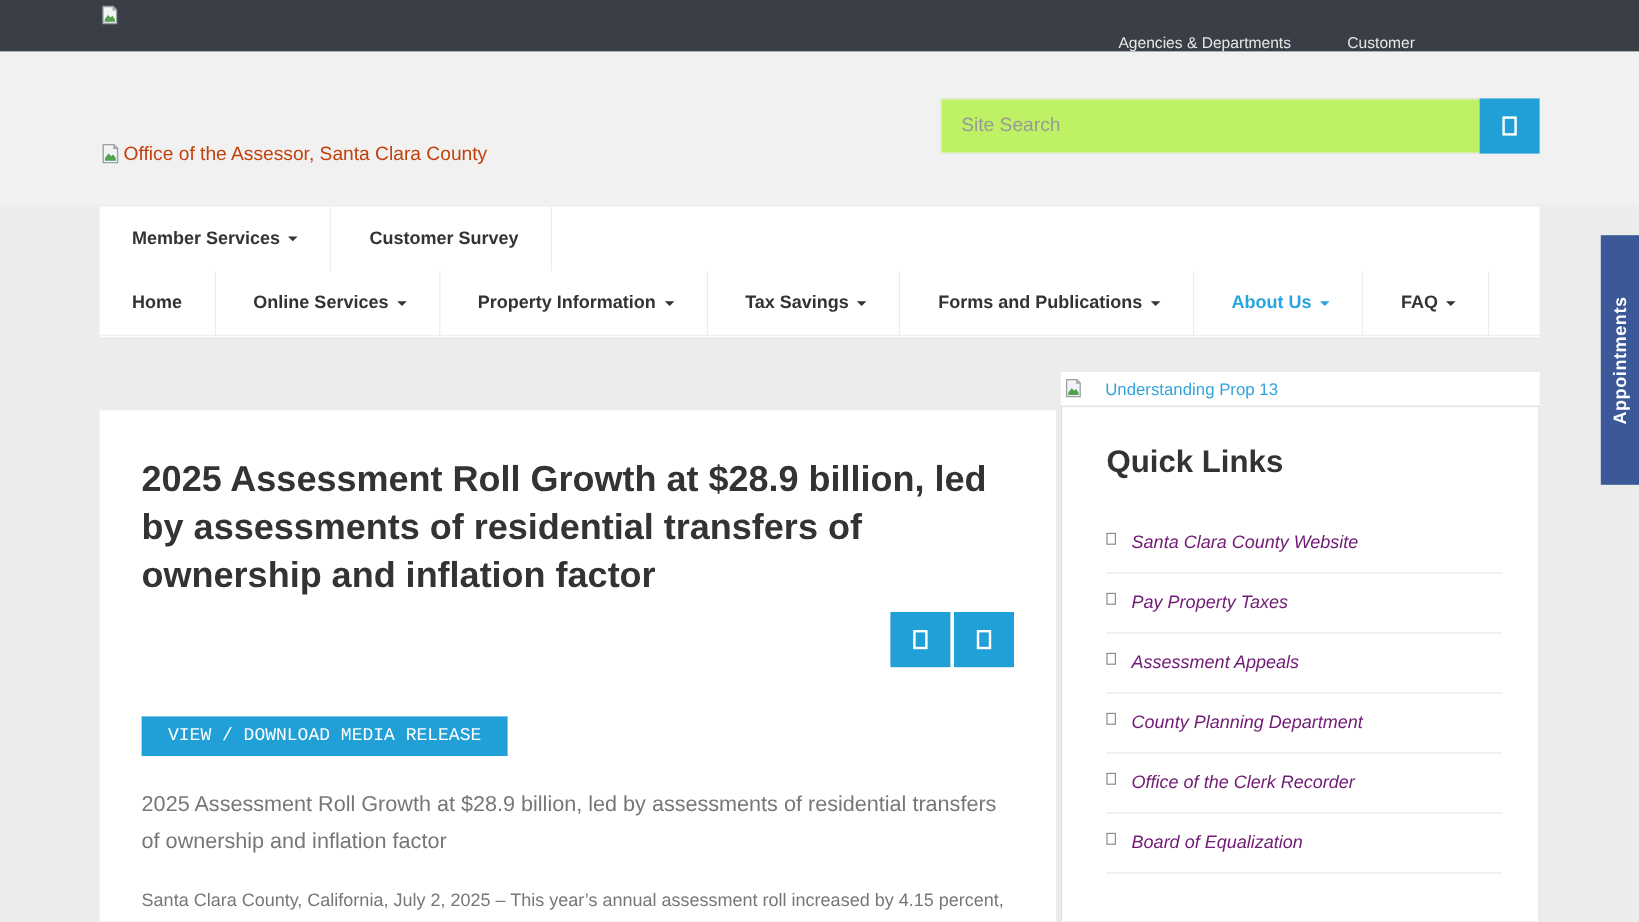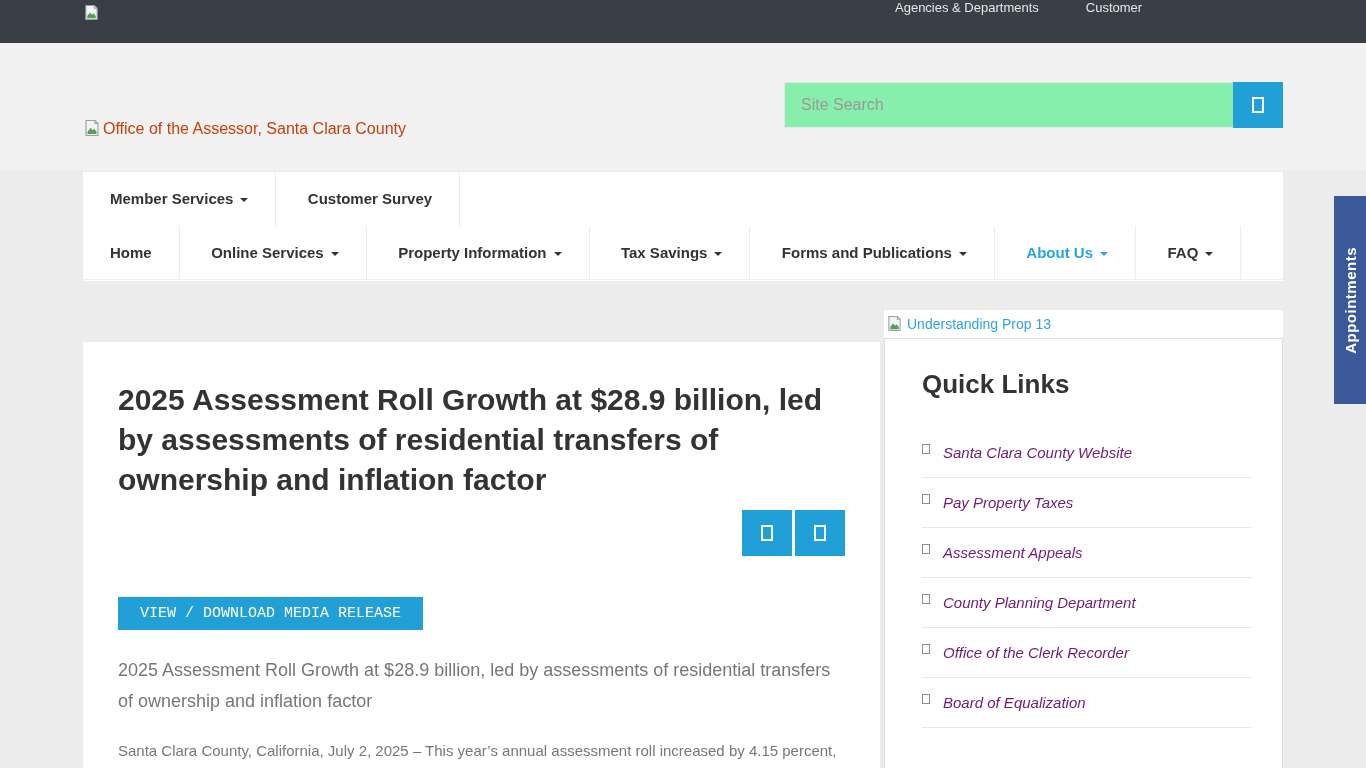--- a/index.html
+++ b/index.html
@@ -10,34 +10,34 @@
     position: relative;
   }
   a { text-decoration: none; }
 
   
   .topbar {
     position: absolute; left: 0; top: 0; width: 1366px; height: 43px;
     background: #3a3f47;
   }
   .topbar .broken-img { position: absolute; left: 83px; top: 4px; }
-  .topbar-links { position: absolute; left: 895px; top: 0; height: 43px; display: flex; align-items: flex-start; gap: 47px; }
+  .topbar-links { position: absolute; left: 932px; top: 0; height: 43px; display: flex; align-items: flex-end; gap: 47px; }
   .topbar-links a { color: #e6e6e6; font-size: 13px; cursor: pointer; }
 
   
   .header {
     position: absolute; left: 0; top: 43px; width: 1366px; height: 128px;
     background: #f1f1f1;
   }
   .logo { position: absolute; left: 83px; top: 76px; display: flex; align-items: flex-start; gap: 2px; cursor: pointer; }
   .logo span { color: #c2410c; font-size: 16px; line-height: 20px; }
   .search-wrap { position: absolute; left: 784px; top: 39px; width: 499px; height: 46px; display: flex; }
   .search-input {
     width: 449px; height: 46px; border: 1px solid #e6e6e6; border-right: none;
-    background: #86efac; padding: 0 16px; font-size: 16px; color: #555;
+    background: #bef264; padding: 0 16px; font-size: 16px; color: #555;
     font-family: "Liberation Sans", sans-serif; outline: none;
   }
   .search-input::placeholder { color: #999; }
   .search-btn {
     width: 50px; height: 46px; border: none; background: #219fd7; cursor: pointer;
     display: flex; align-items: center; justify-content: center;
   }
   .lang-row {
     position: absolute; right: 83px; top: 99px; display: flex; align-items: center;
     gap: 9px; font-size: 13px; color: #9b9b9b; margin-top: 37px;
@@ -99,21 +99,21 @@
     font-family: Liberation Mono, monospace;
   }
   .article-subtitle { margin-top: 25px; font-size: 18px; line-height: 31px; color: #777; }
   .article-body { margin-top: 22px; font-size: 15px; line-height: 24px; color: #777; }
 
   
   .sidebar {
     position: absolute; left: 884px; top: 310px; width: 399px; height: 458px;
     background: #fff;
   }
-  .promo-link { display: flex; align-items: center; gap: 4px; padding: 5px 2px 5px 2px; cursor: pointer; text-align: center; }
+  .promo-link { display: flex; align-items: center; gap: 18px; padding: 5px 2px 5px 2px; cursor: pointer; text-align: center; }
   .promo-link span { color: #31a3dd; font-size: 14px; }
   .quick-box {
     border: 1px solid #ddd; margin-top: 1px; height: 432px;
     padding: 30px 30px 0 37px; overflow: hidden;
   }
   .quick-title { font-size: 26px; font-weight: bold; color: #333; margin-bottom: 28px; }
   .quick-list { list-style: none; }
   .quick-list li {
     display: flex; gap: 13px;
     padding: 16px 0; border-bottom: 1px solid #e8e8e8;

